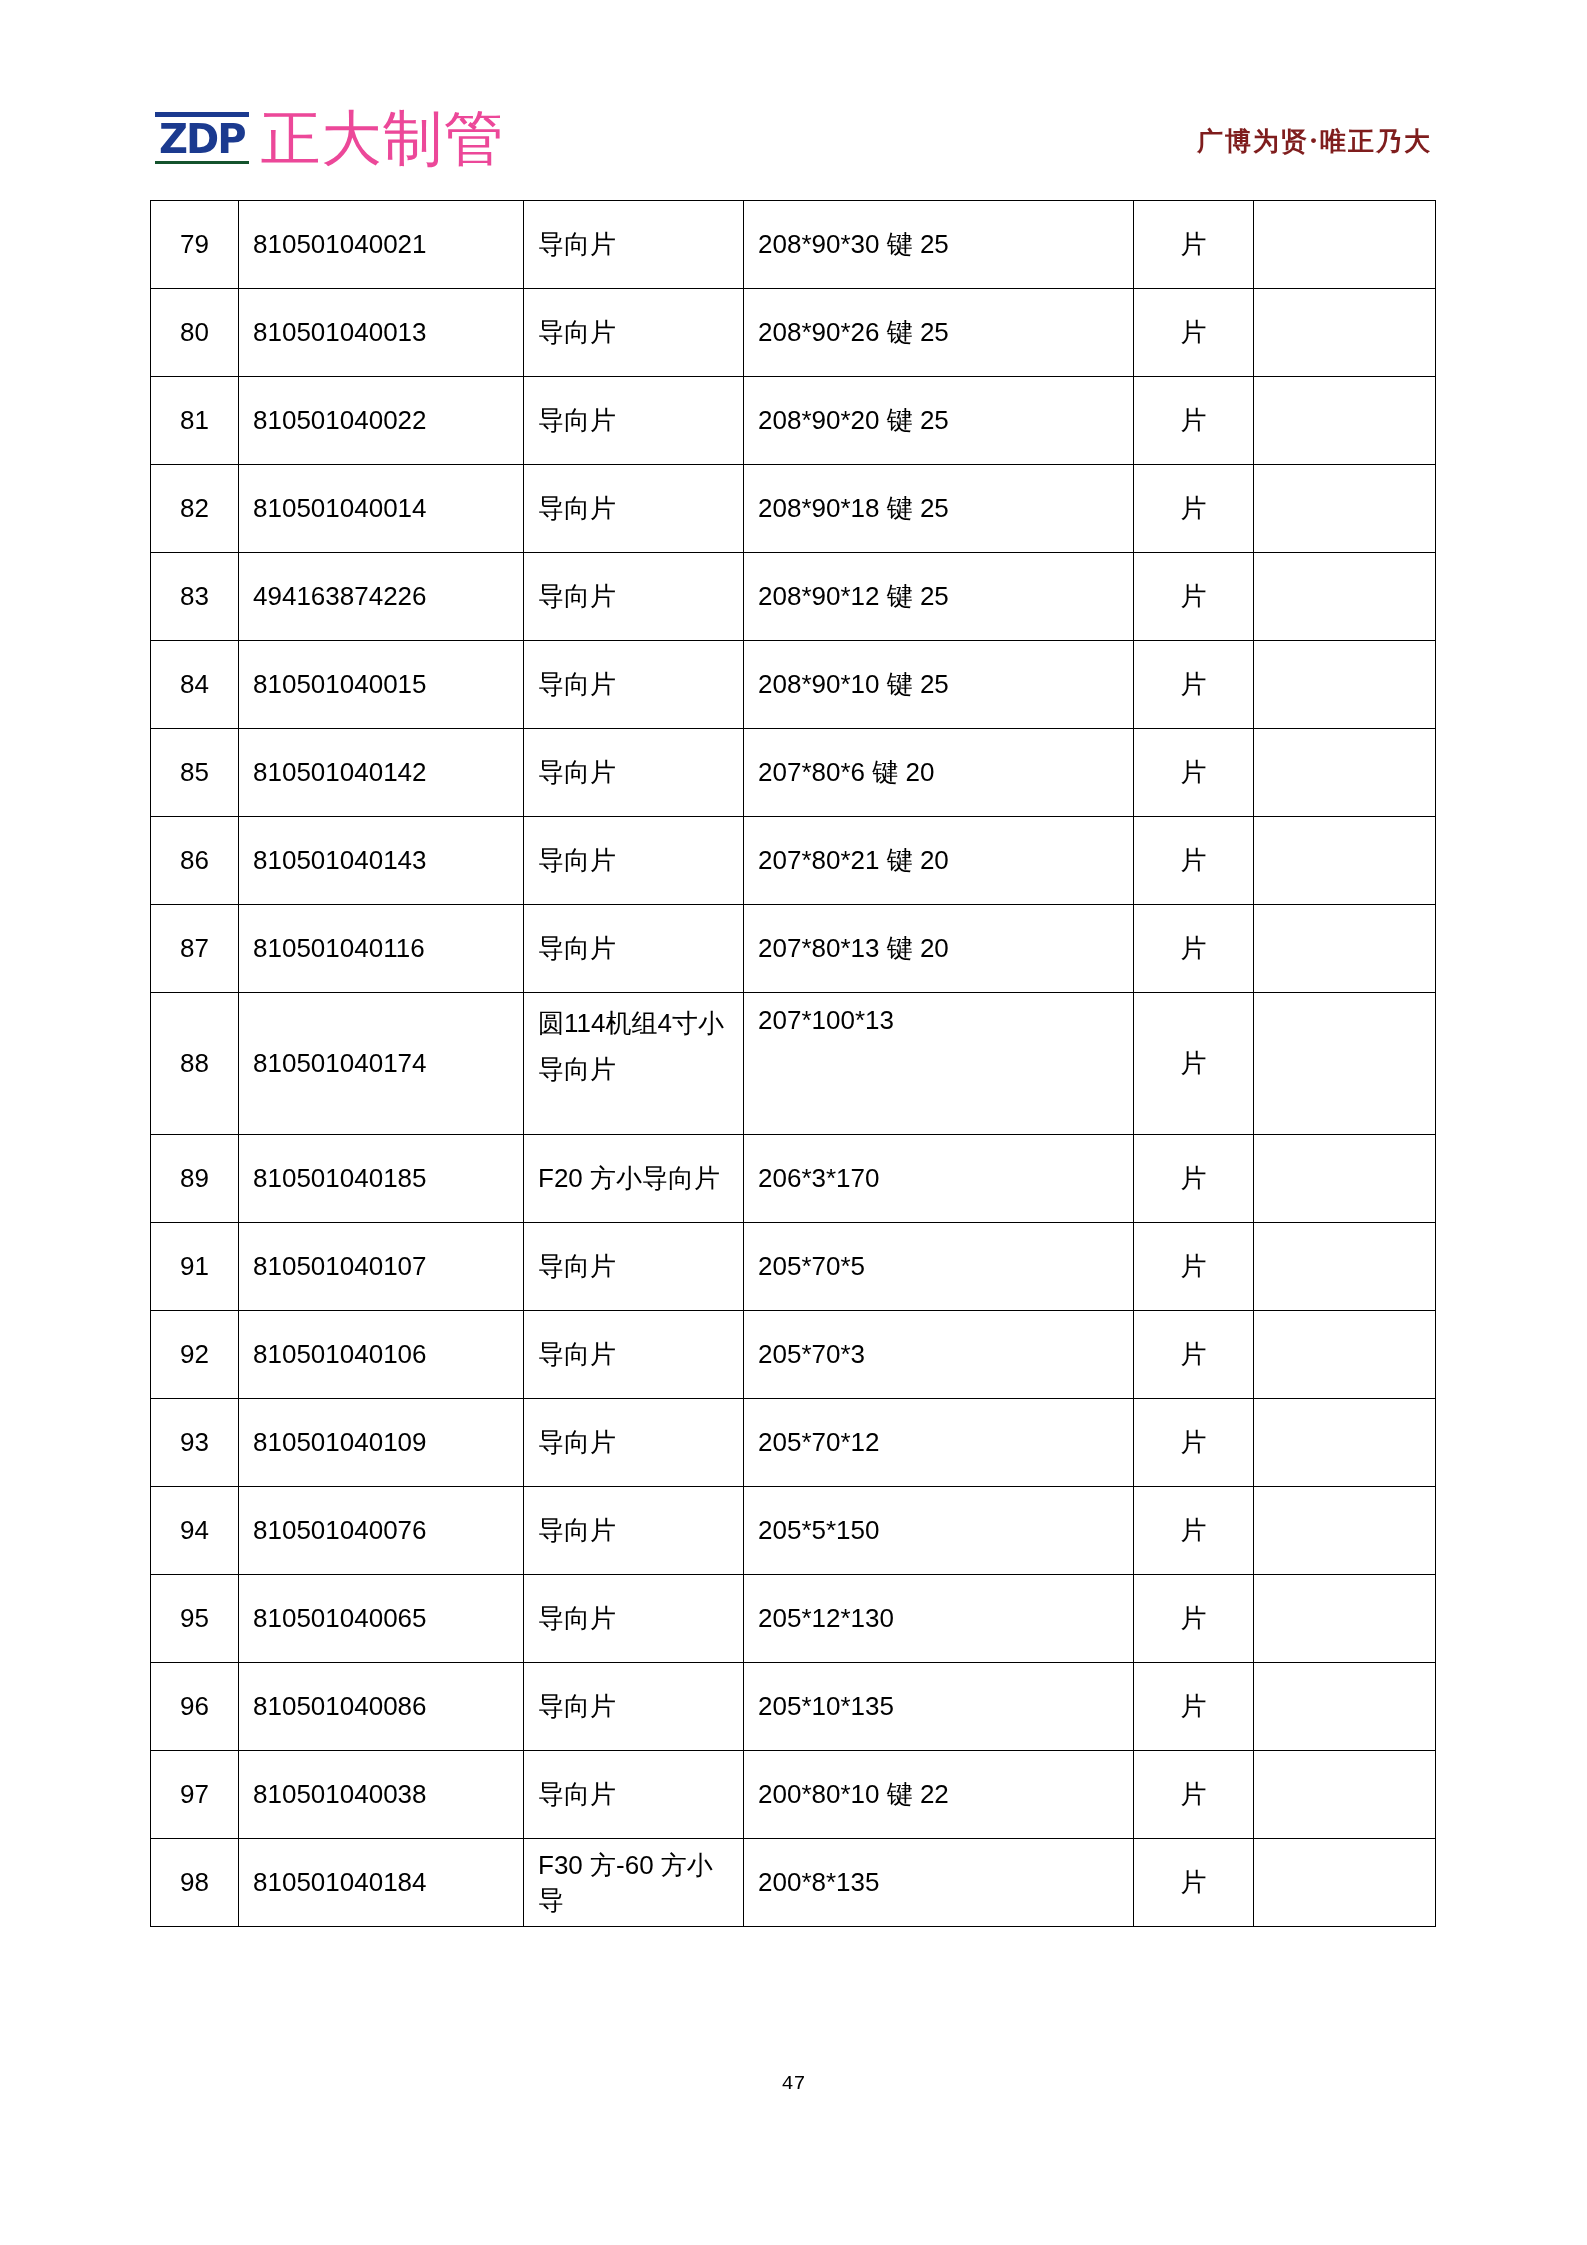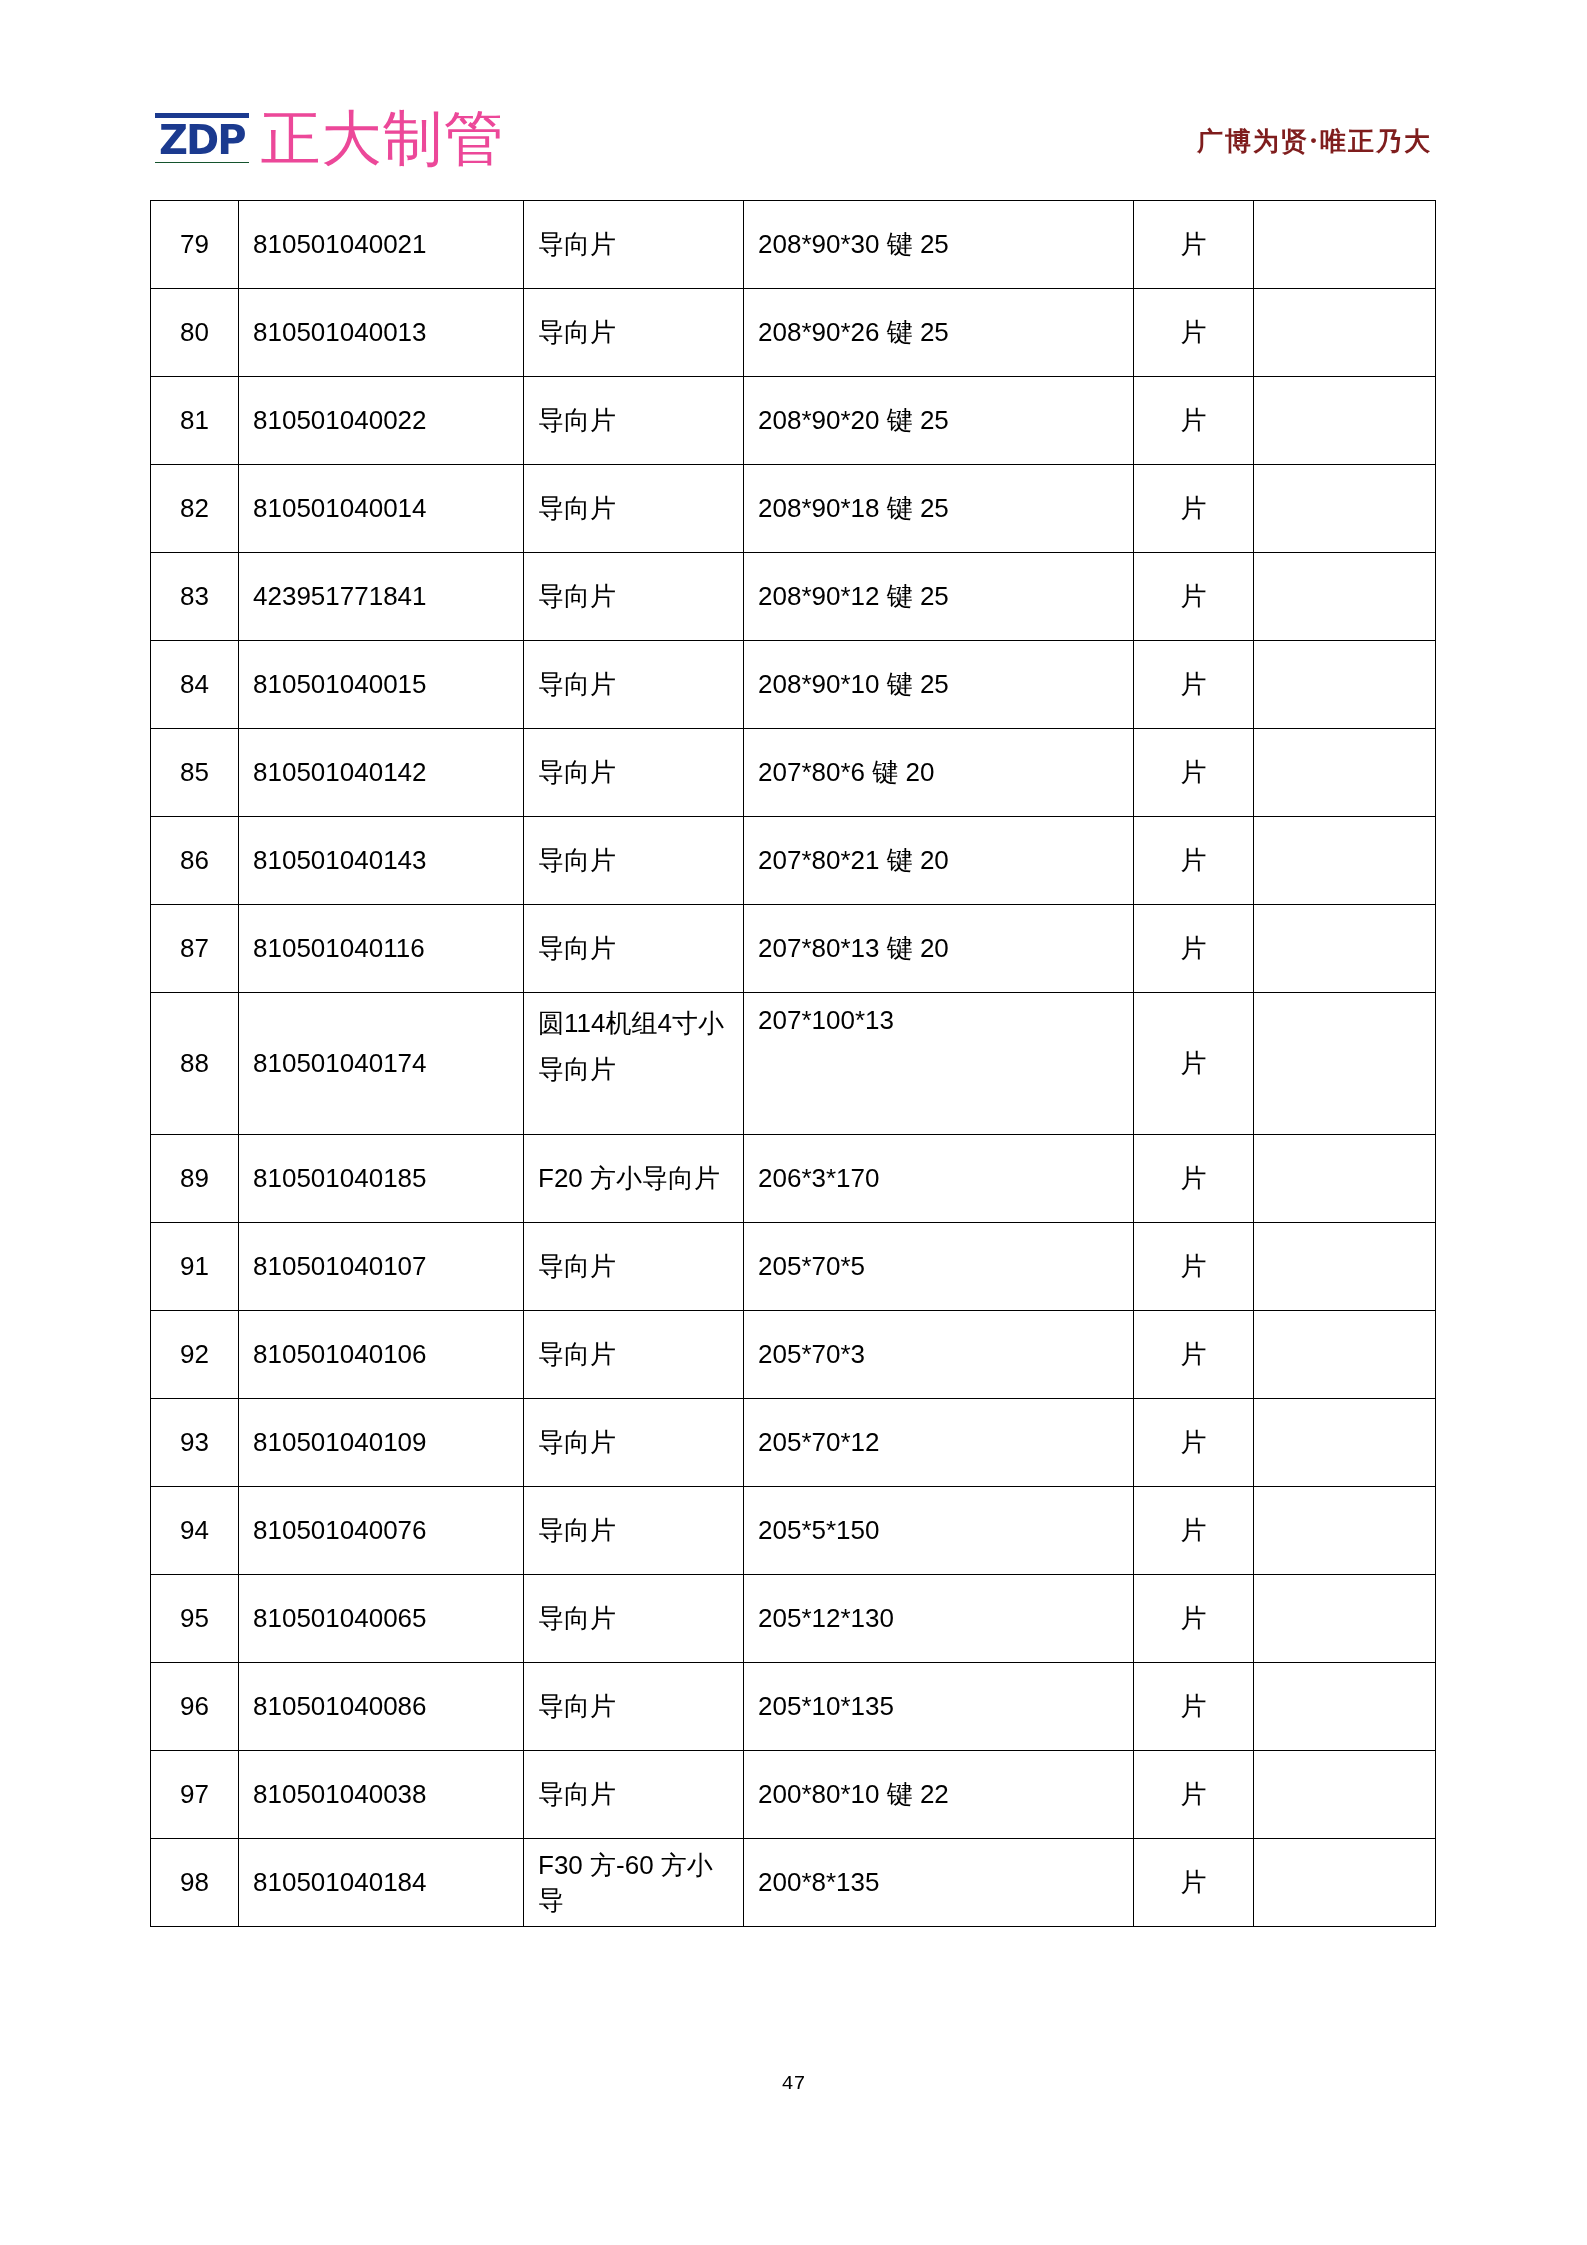--- a/index.html
+++ b/index.html
@@ -37,21 +37,21 @@
     align-items: center;
     gap: 12px;
   }
   .logo-mark {
     font-family: "DejaVu Sans", sans-serif;
     font-weight: bold;
     font-size: 40px;
     letter-spacing: -2px;
     color: #1b3a8f;
     border-top: 5px solid #1b3a8f;
-    border-bottom: 1px solid #14532d;
+    border-bottom: 3px solid #14532d;
     padding: 2px 4px 2px 4px;
     line-height: 1;
   }
   .logo-text {
     font-family: "DejaVu Sans", sans-serif;
     font-weight: normal;
     font-size: 60px;
     color: #ec4899;
     line-height: 1;
     letter-spacing: 1px;
@@ -195,21 +195,21 @@
           <td class="c-idx">82</td>
           <td class="c-code">810501040014</td>
           <td class="c-name">导向片</td>
           <td class="c-spec">208*90*18 键 25</td>
           <td class="c-unit">片</td>
           <td class="c-rest"></td>
         </tr>
 
         <tr>
           <td class="c-idx">83</td>
-          <td class="c-code">423951771841</td>
+          <td class="c-code">494163874226</td>
           <td class="c-name">导向片</td>
           <td class="c-spec">208*90*12 键 25</td>
           <td class="c-unit">片</td>
           <td class="c-rest"></td>
         </tr>
 
         <tr>
           <td class="c-idx">84</td>
           <td class="c-code">810501040015</td>
           <td class="c-name">导向片</td>

